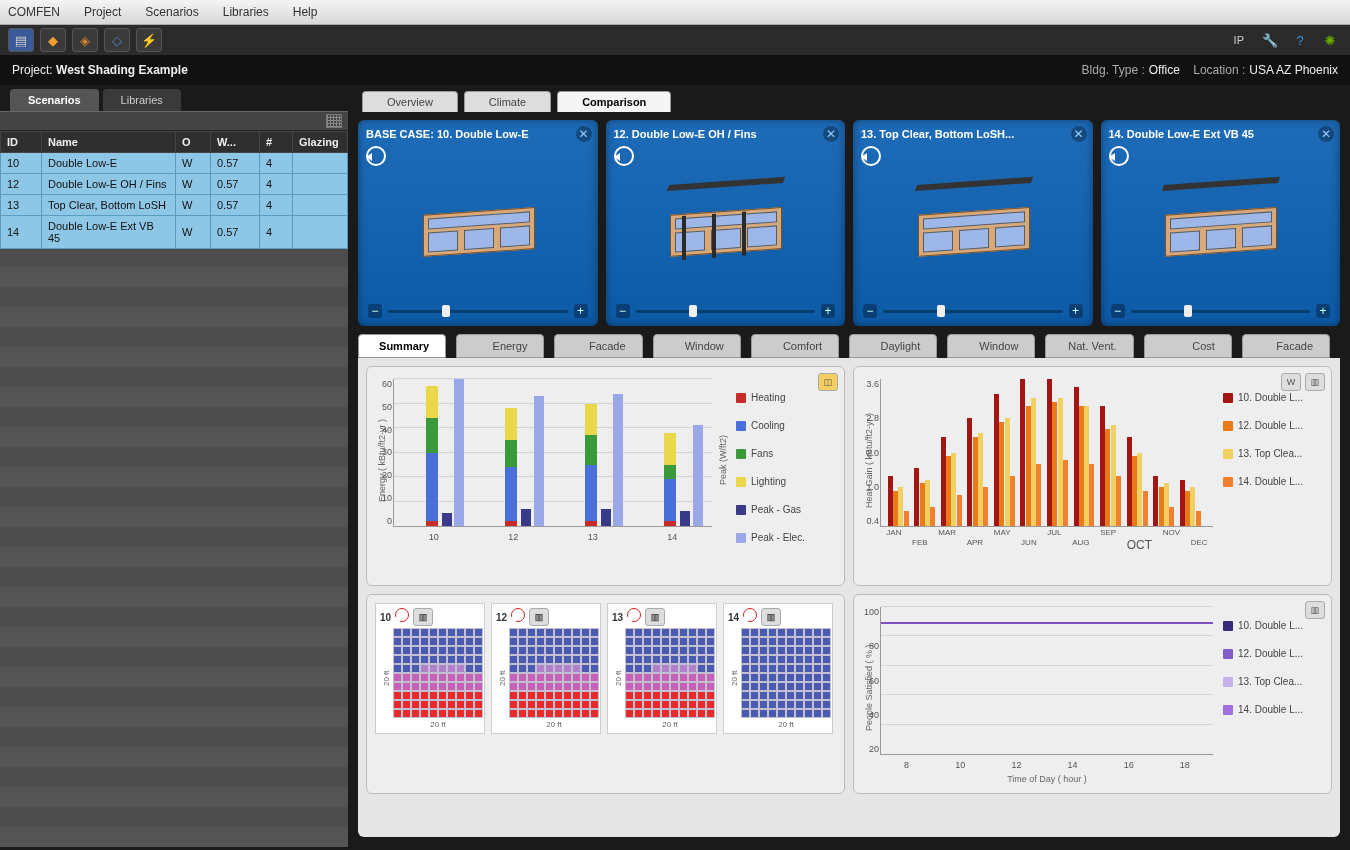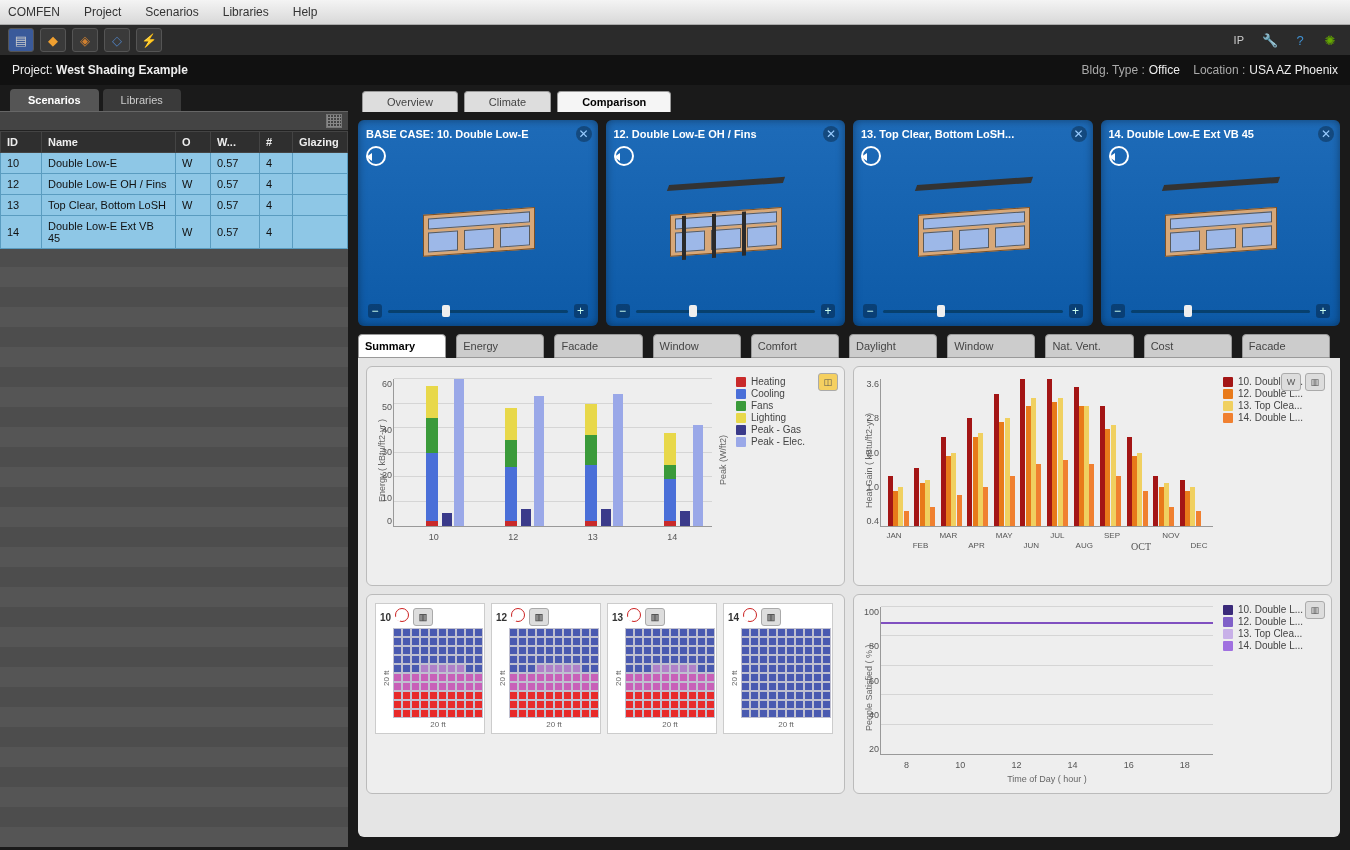--- a/index.html
+++ b/index.html
@@ -37,34 +37,34 @@
 .wall{position:absolute;background:#d8a878;border:1px solid #7a5028}
 .wall.front{width:110px;height:40px;bottom:0;left:10px}
 .win{position:absolute;background:#9db8e8;border:1px solid #5a5a5a}
 .overhang{position:absolute;width:116px;height:6px;background:#333;top:-2px;left:8px;transform:skewX(-20deg)}
 .fin{position:absolute;width:4px;height:44px;background:#2a2a2a;bottom:-4px}
 .slider-row{position:absolute;bottom:8px;left:10px;right:10px;display:flex;align-items:center;gap:6px}
 .pm{width:14px;height:14px;background:rgba(0,0,0,0.3);color:#cfe;border-radius:3px;display:flex;align-items:center;justify-content:center;font-size:12px;cursor:pointer}
 .slider-track{flex:1;height:3px;background:#07406e;border-radius:2px;position:relative}
 .slider-thumb{position:absolute;left:30%;top:-5px;width:8px;height:12px;background:#eee;border-radius:2px}
 .sub-tabs{display:flex;padding:0 10px;background:#1a1a1a}
-.sub-tab{flex:1;padding:5px 6px;text-align:left;background:#ccc;color:#444;border:1px solid #999;border-radius:4px 4px 0 0;margin-right:10px;font-size:11px;cursor:pointer}
+.sub-tab{flex:1;padding:5px 16px;text-align:right;background:#ccc;color:#444;border:1px solid #999;border-radius:4px 4px 0 0;margin-right:10px;font-size:11px;cursor:pointer}
 .sub-tab.active{background:#fff;color:#000;font-weight:bold}
 .dash{flex:1;background:#e5e5e5;margin:0 10px 10px 10px;border-radius:0 0 6px 6px;padding:8px;display:grid;grid-template-columns:1fr 1fr;grid-template-rows:220px 200px;gap:8px;overflow:hidden}
 .panel{background:#eee;border:1px solid #bbb;border-radius:6px;padding:8px;position:relative;overflow:hidden}
 .panel-title{font-size:11px;color:#444;margin-bottom:6px}
 .panel-title .hint{color:#888}
 .panel-badge{position:absolute;top:6px;right:6px;display:flex;gap:4px}
 .badge{width:18px;height:16px;background:#ddd;border:1px solid #aaa;border-radius:3px;font-size:9px;display:flex;align-items:center;justify-content:center;color:#555}
 .badge.ylw{background:#f5d060}
 .chart-row{display:flex;height:170px}
 .y-axis{writing-mode:vertical-rl;transform:rotate(180deg);font-size:9px;color:#666;text-align:center;padding:0 2px}
 .plot{flex:1;position:relative;border-left:1px solid #999;border-bottom:1px solid #999;margin:4px 4px 18px 4px}
 .legend{width:100px;font-size:10px;color:#444;padding-left:6px}
-.lg{display:flex;align-items:center;margin:1px 0}
+.lg{display:flex;align-items:center;margin:17px 0}
 .sw{width:10px;height:10px;margin-right:5px;border-radius:1px}
 .xlabels{position:absolute;bottom:-16px;left:0;right:0;display:flex;justify-content:space-around;font-size:9px;color:#555}
 .yticks{position:absolute;left:-22px;top:0;bottom:0;display:flex;flex-direction:column;justify-content:space-between;font-size:9px;color:#555;text-align:right;width:20px}
 .grid-h{position:absolute;left:0;right:0;border-top:1px solid #d5d5d5}
 .bar{position:absolute;bottom:0;width:12px}
 .bar .seg{width:100%}
 .bar2{position:absolute;bottom:0;width:5px}
 .heatmap{display:inline-block;width:100px;vertical-align:top;margin-right:6px;background:#fff;border:1px solid #ccc;padding:4px}
 .hm-title{font-size:10px;font-weight:bold;color:#333;margin-bottom:2px;display:flex;align-items:center;gap:4px}
 .hm-title .compass{width:12px;height:12px;border-width:1.5px}
@@ -380,21 +380,21 @@
             <div class="xlabels" id="hg-x">
                 <span style="font-size: 8px;">JAN</span>
                 <span style="font-size: 8px; transform: translateY(10px);">FEB</span>
                 <span style="font-size: 8px;">MAR</span>
                 <span style="font-size: 8px; transform: translateY(10px);">APR</span>
                 <span style="font-size: 8px;">MAY</span>
                 <span style="font-size: 8px; transform: translateY(10px);">JUN</span>
                 <span style="font-size: 8px;">JUL</span>
                 <span style="font-size: 8px; transform: translateY(10px);">AUG</span>
                 <span style="font-size: 8px;">SEP</span>
-                <span style="font-size: 10px; transform: translateY(10px); font-family: Liberation Serif, serif;">OCT</span>
+                <span style="font-size: 12px; transform: translateY(10px);">OCT</span>
                 <span style="font-size: 8px;">NOV</span>
                 <span style="font-size: 8px; transform: translateY(10px);">DEC</span>
               </div>
           <div class="bar2" style="left: 2%; height: 34.2105%; background: rgb(163, 21, 21);"></div>
               <div class="bar2" style="left: 3.6%; height: 23.6842%; background: rgb(232, 122, 26);"></div>
               <div class="bar2" style="left: 5.2%; height: 26.3158%; background: rgb(240, 208, 96);"></div>
               <div class="bar2" style="left: 6.8%; height: 10.5263%; background: rgb(240, 128, 48);"></div>
               <div class="bar2" style="left: 10%; height: 39.4737%; background: rgb(163, 21, 21);"></div>
               <div class="bar2" style="left: 11.6%; height: 28.9474%; background: rgb(232, 122, 26);"></div>
               <div class="bar2" style="left: 13.2%; height: 31.5789%; background: rgb(240, 208, 96);"></div>

